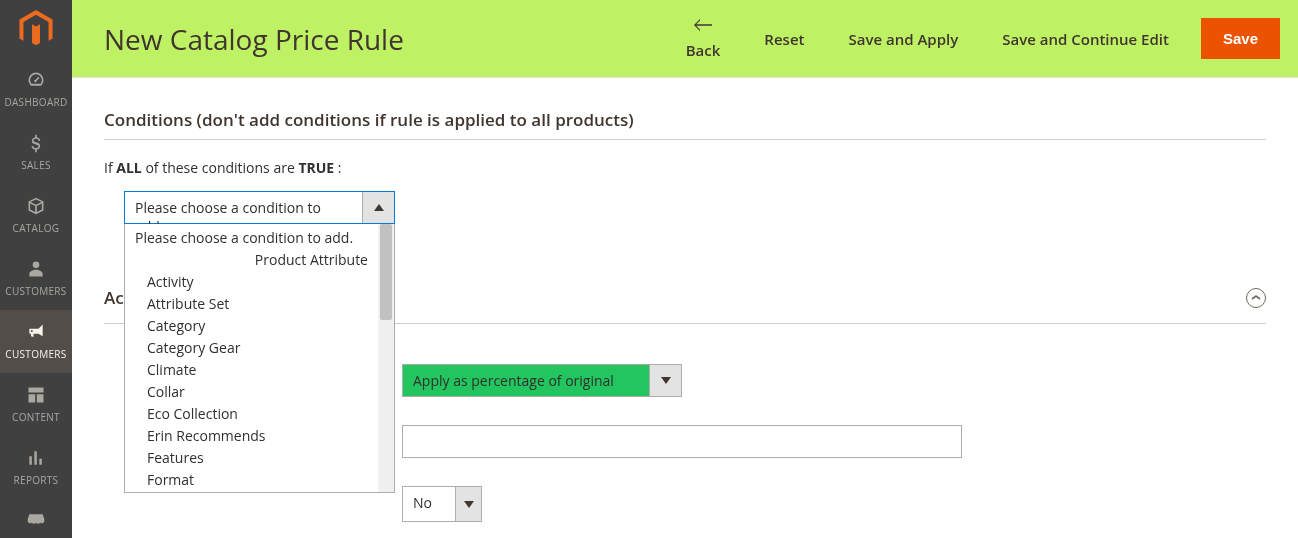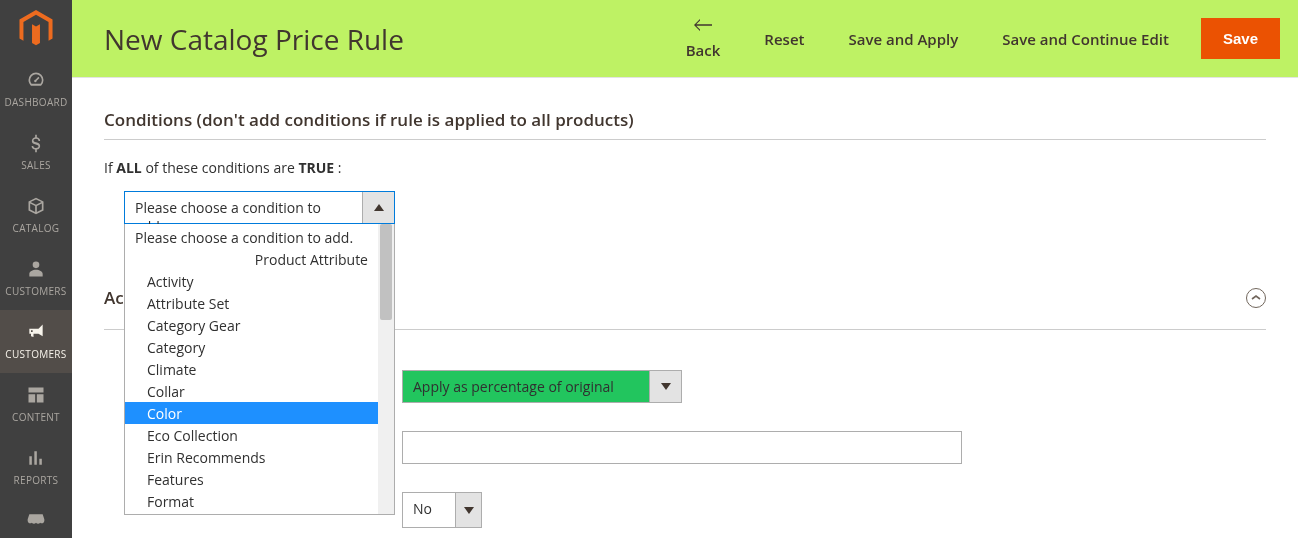--- a/index.html
+++ b/index.html
@@ -44,21 +44,21 @@
 .cond-dropdown-list { flex: 1; padding: 2px 0; }
 .cond-opt { padding: 1.5px 10px; font-size: 14px; color: #303030; cursor: pointer; }
 .cond-opt.indent { padding-left: 22px; }
 .cond-opt.group { font-weight: 400; cursor: default; text-align: right; }
 .cond-opt.highlighted { background: #1e90ff; color: #fff; }
 .cond-scroll { width: 16px; background: #f0f0f0; position: relative; }
 .cond-scroll-thumb { position: absolute; top: 0; left: 2px; width: 12px; height: 96px; background: #c1c1c1; border-radius: 2px; }
 
 
 .actions-section { margin-top: 62px; }
-.actions-header { display: flex; align-items: center; justify-content: space-between; border-bottom: 1px solid #ccc; padding-bottom: 20px; margin-bottom: 40px; }
+.actions-header { display: flex; align-items: center; justify-content: space-between; border-bottom: 1px solid #ccc; padding-bottom: 14px; margin-bottom: 40px; }
 .actions-label { font-size: 17px; color: #41362f; font-weight: 600; }
 .collapse-icon { width: 20px; height: 20px; border: 1.5px solid #71665c; border-radius: 50%; display: flex; align-items: center; justify-content: center; cursor: pointer; }
 
 
 .field-row { display: flex; align-items: center; margin-bottom: 28px; margin-left: 298px; }
 .apply-select { display: flex; border: 1px solid #adadad; background: #22c55e; height: 33px; width: 280px; }
 .apply-select-text { flex: 1; padding: 6px 10px; font-size: 14px; color: #303030; }
 .apply-select-toggle { width: 32px; background: #e3e3e3; border-left: 1px solid #adadad; display: flex; align-items: center; justify-content: center; }
 .text-input { border: 1px solid #adadad; height: 33px; width: 560px; padding: 6px 10px; font-size: 14px; background: #fff; }
 .no-select { display: flex; border: 1px solid #adadad; background: #fff; height: 36px; width: 80px; }
@@ -179,25 +179,24 @@
                 <path fill="#41362f" d="M0 7h10L5 0z"></path>
               </svg>
           </div>
         </div>
         <div class="cond-dropdown">
           <div class="cond-dropdown-list" id="cond-list">
               <div class="cond-opt">Please choose a condition to add.</div>
               <div class="cond-opt group">Product Attribute</div>
               <div class="cond-opt indent">Activity</div>
               <div class="cond-opt indent">Attribute Set</div>
+              <div class="cond-opt indent">Category</div>
               <div class="cond-opt indent">Category Gear</div>
-              <div class="cond-opt indent">Category</div>
               <div class="cond-opt indent">Climate</div>
               <div class="cond-opt indent">Collar</div>
-              <div class="cond-opt indent highlighted">Color</div>
               <div class="cond-opt indent">Eco Collection</div>
               <div class="cond-opt indent">Erin Recommends</div>
               <div class="cond-opt indent">Features</div>
               <div class="cond-opt indent">Format</div>
             </div>
           <div class="cond-scroll">
             <div class="cond-scroll-thumb"></div>
           </div>
         </div>
       </div>

